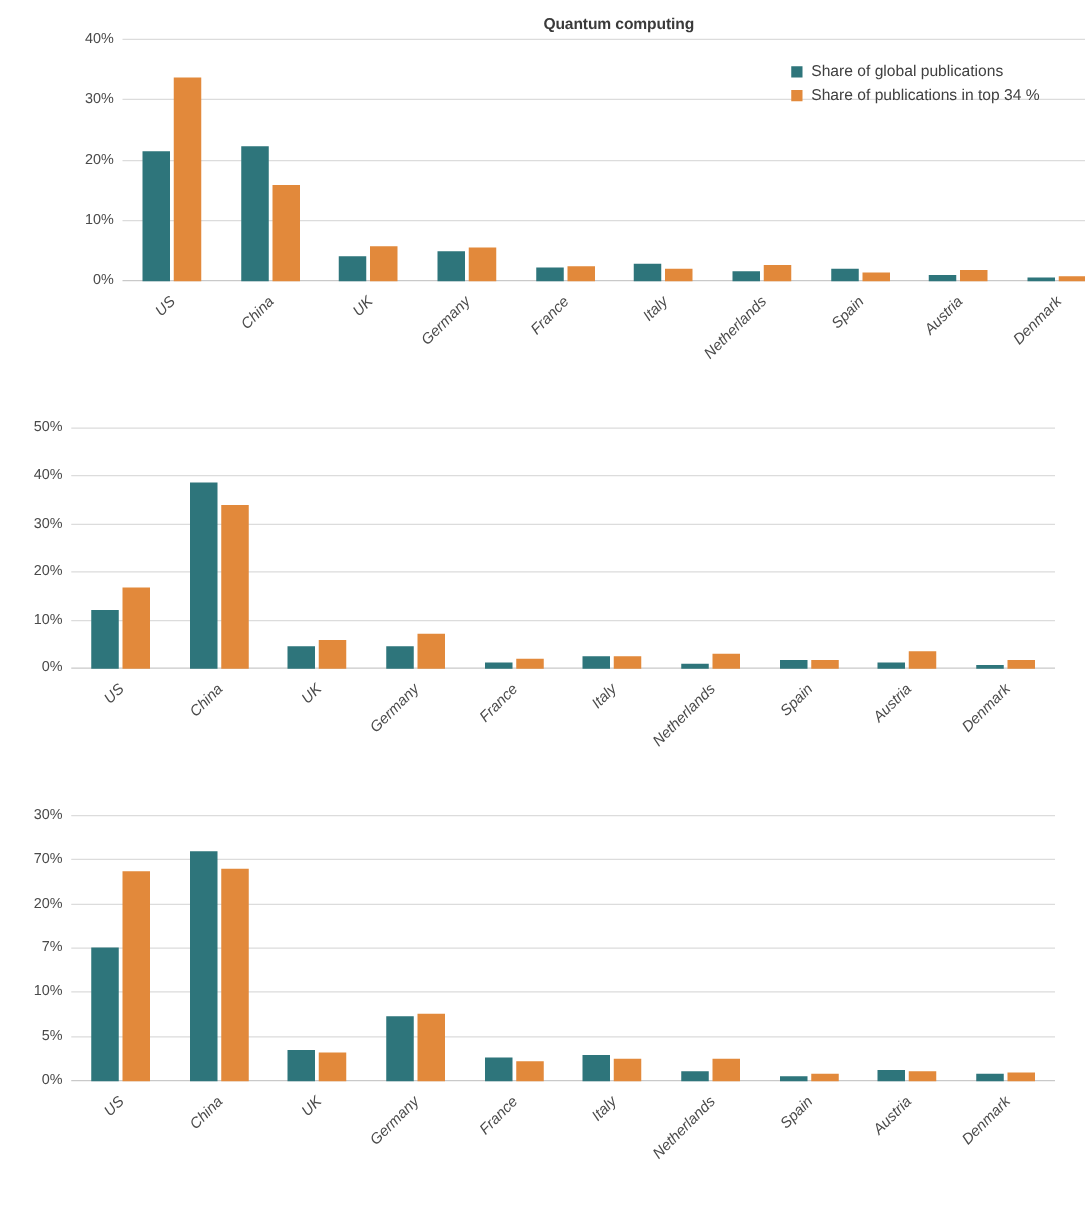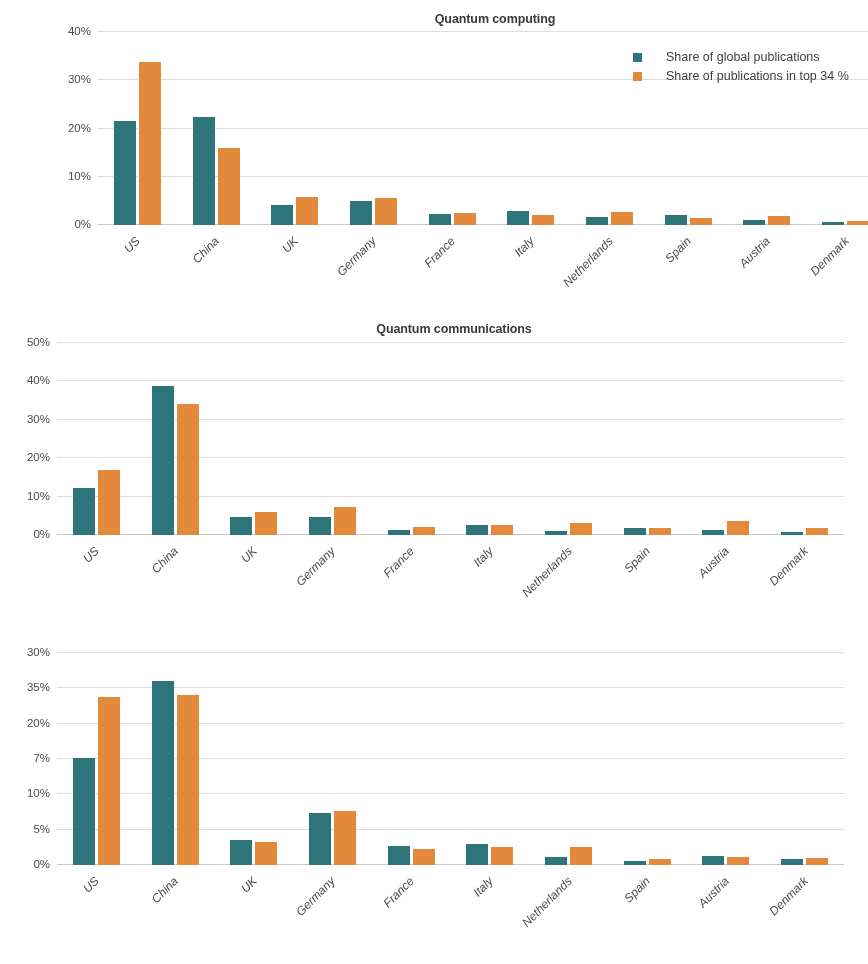--- a/index.html
+++ b/index.html
@@ -131,21 +131,21 @@
   
   .legend {
     position: absolute;
     display: flex;
     flex-direction: column;
     gap: 5px;
   }
   .legend-row {
     display: flex;
     align-items: center;
-    gap: 24px;
+    gap: 7px;
     font-size: 12.5px;
     color: #3f3f3f;
     white-space: nowrap;
   }
   .legend-swatch {
     width: 9px;
     height: 9px;
     flex: 0 0 auto;
   }
   .legend-swatch.s1 { background: #2e757b; }
@@ -257,21 +257,20 @@
         <span>Share of global publications</span>
       </div>
       <div class="legend-row">
         <span class="legend-swatch s2"></span>
         <span>Share of publications in top 34 %</span>
       </div>
     </div>
   </div>
 
   <div class="panel" id="panel-1" style="top:310px;height:300px;">
-    <div class="panel-title" style="top:12px;">Quantum communications</div>
     <div class="plot-area" id="plot-1" style="top:33px;height:192px;">
       <div class="gridlines">
           <div class="gridline baseline" style="bottom: 0%;">
             <span class="ytick" style="top: 0px;">0%</span>
           </div>
           <div class="gridline" style="bottom: 20%;">
             <span class="ytick" style="top: 0px;">10%</span>
           </div>
           <div class="gridline" style="bottom: 40%;">
             <span class="ytick" style="top: 0px;">20%</span>
@@ -375,21 +374,21 @@
           <div class="gridline" style="bottom: 33.3333%;">
             <span class="ytick" style="top: 0px;">10%</span>
           </div>
           <div class="gridline" style="bottom: 50%;">
             <span class="ytick" style="top: 0px;">7%</span>
           </div>
           <div class="gridline" style="bottom: 66.6667%;">
             <span class="ytick" style="top: 0px;">20%</span>
           </div>
           <div class="gridline" style="bottom: 83.3333%;">
-            <span class="ytick" style="top: 0px;">35%</span>
+            <span class="ytick" style="top: 0px;">70%</span>
           </div>
           <div class="gridline" style="bottom: 100%;">
             <span class="ytick" style="top: 0px;">30%</span>
           </div>
         </div>
       <div class="bars">
           <div class="group">
             <div class="bar s1" title="Share of global publications — US: 15.2%" style="height: 50.6667%;"></div>
             <div class="bar s2" title="Share of publications in top 10 % — US: 23.8%" style="height: 79.3333%;"></div>
           </div>

